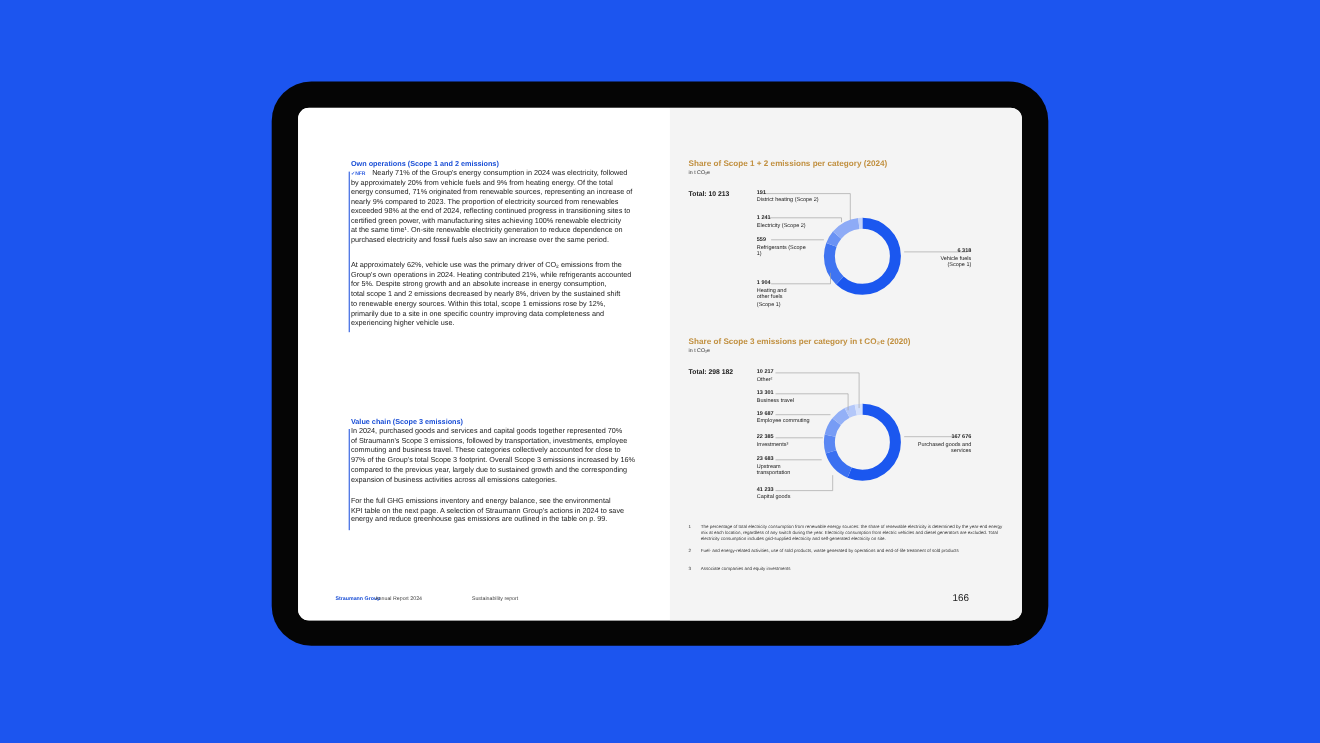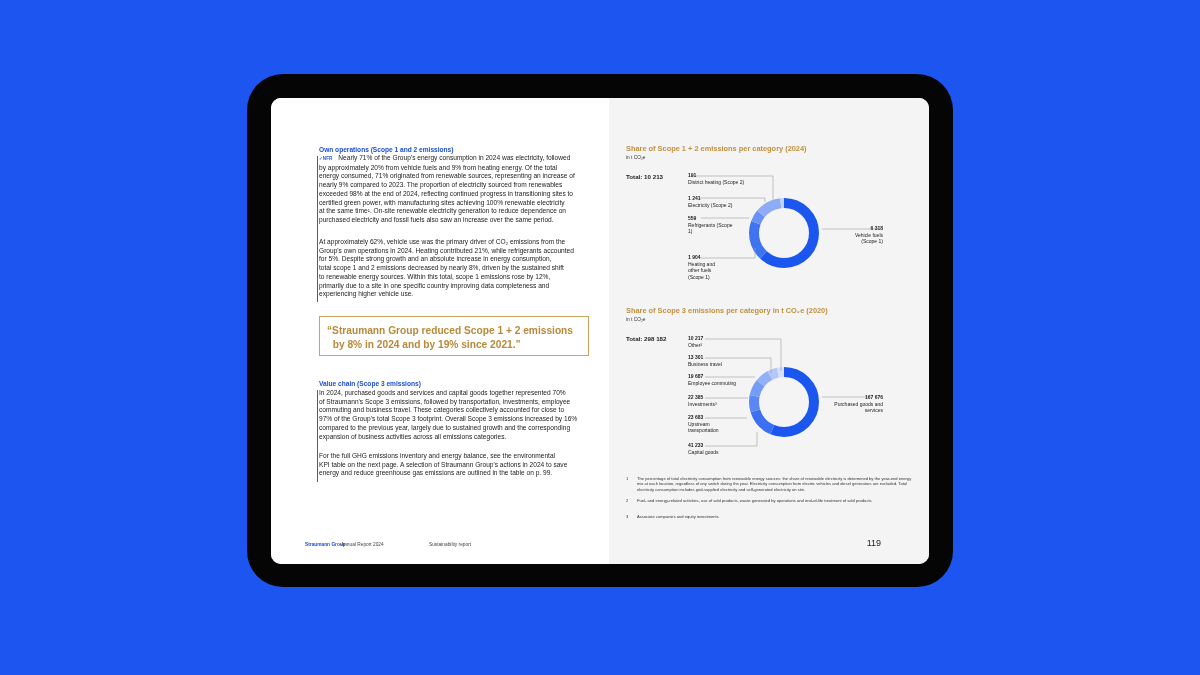--- a/index.html
+++ b/index.html
@@ -48,24 +48,20 @@
     <div class="body-text" style="left:48px;top:140px;">
       <div>At approximately 62%, vehicle use was the primary driver of CO₂ emissions from the</div>
       <div>Group's own operations in 2024. Heating contributed 21%, while refrigerants accounted</div>
       <div>for 5%. Despite strong growth and an absolute increase in energy consumption,</div>
       <div>total scope 1 and 2 emissions decreased by nearly 8%, driven by the sustained shift</div>
       <div>to renewable energy sources. Within this total, scope 1 emissions rose by 12%,</div>
       <div>primarily due to a site in one specific country improving data completeness and</div>
       <div>experiencing higher vehicle use.</div>
     </div>
 
-    <div class="quote">
-      <span>“Straumann Group reduced Scope 1 + 2 emissions
-  by 8% in 2024 and by 19% since 2021.”</span>
-    </div>
 
     <div class="h-blue" style="left:48px;top:282px;">Value chain (Scope 3 emissions)</div>
     <div class="bar" style="left:46px;top:292px;height:92px;"></div>
     <div class="body-text" style="left:48px;top:291px;">
       <div>In 2024, purchased goods and services and capital goods together represented 70%</div>
       <div>of Straumann's Scope 3 emissions, followed by transportation, investments, employee</div>
       <div>commuting and business travel. These categories collectively accounted for close to</div>
       <div>97% of the Group's total Scope 3 footprint. Overall Scope 3 emissions increased by 16%</div>
       <div>compared to the previous year, largely due to sustained growth and the corresponding</div>
       <div>expansion of business activities across all emissions categories.</div>
@@ -148,15 +144,15 @@
       </div>
     <div class="fn" style="top:400px;">
         <span class="n">2</span>
         <span class="t">Fuel- and energy-related activities, use of sold products, waste generated by operations and end-of-life treatment of sold products</span>
       </div>
     <div class="fn" style="top:416px;">
         <span class="n">3</span>
         <span class="t">Associate companies and equity investments</span>
       </div>
 
-    <div class="pagenum" style="right:48px;">119</div>
+    <div class="pagenum" style="right:48px;">166</div>
   </div>
 </div>
 
 </body></html>

